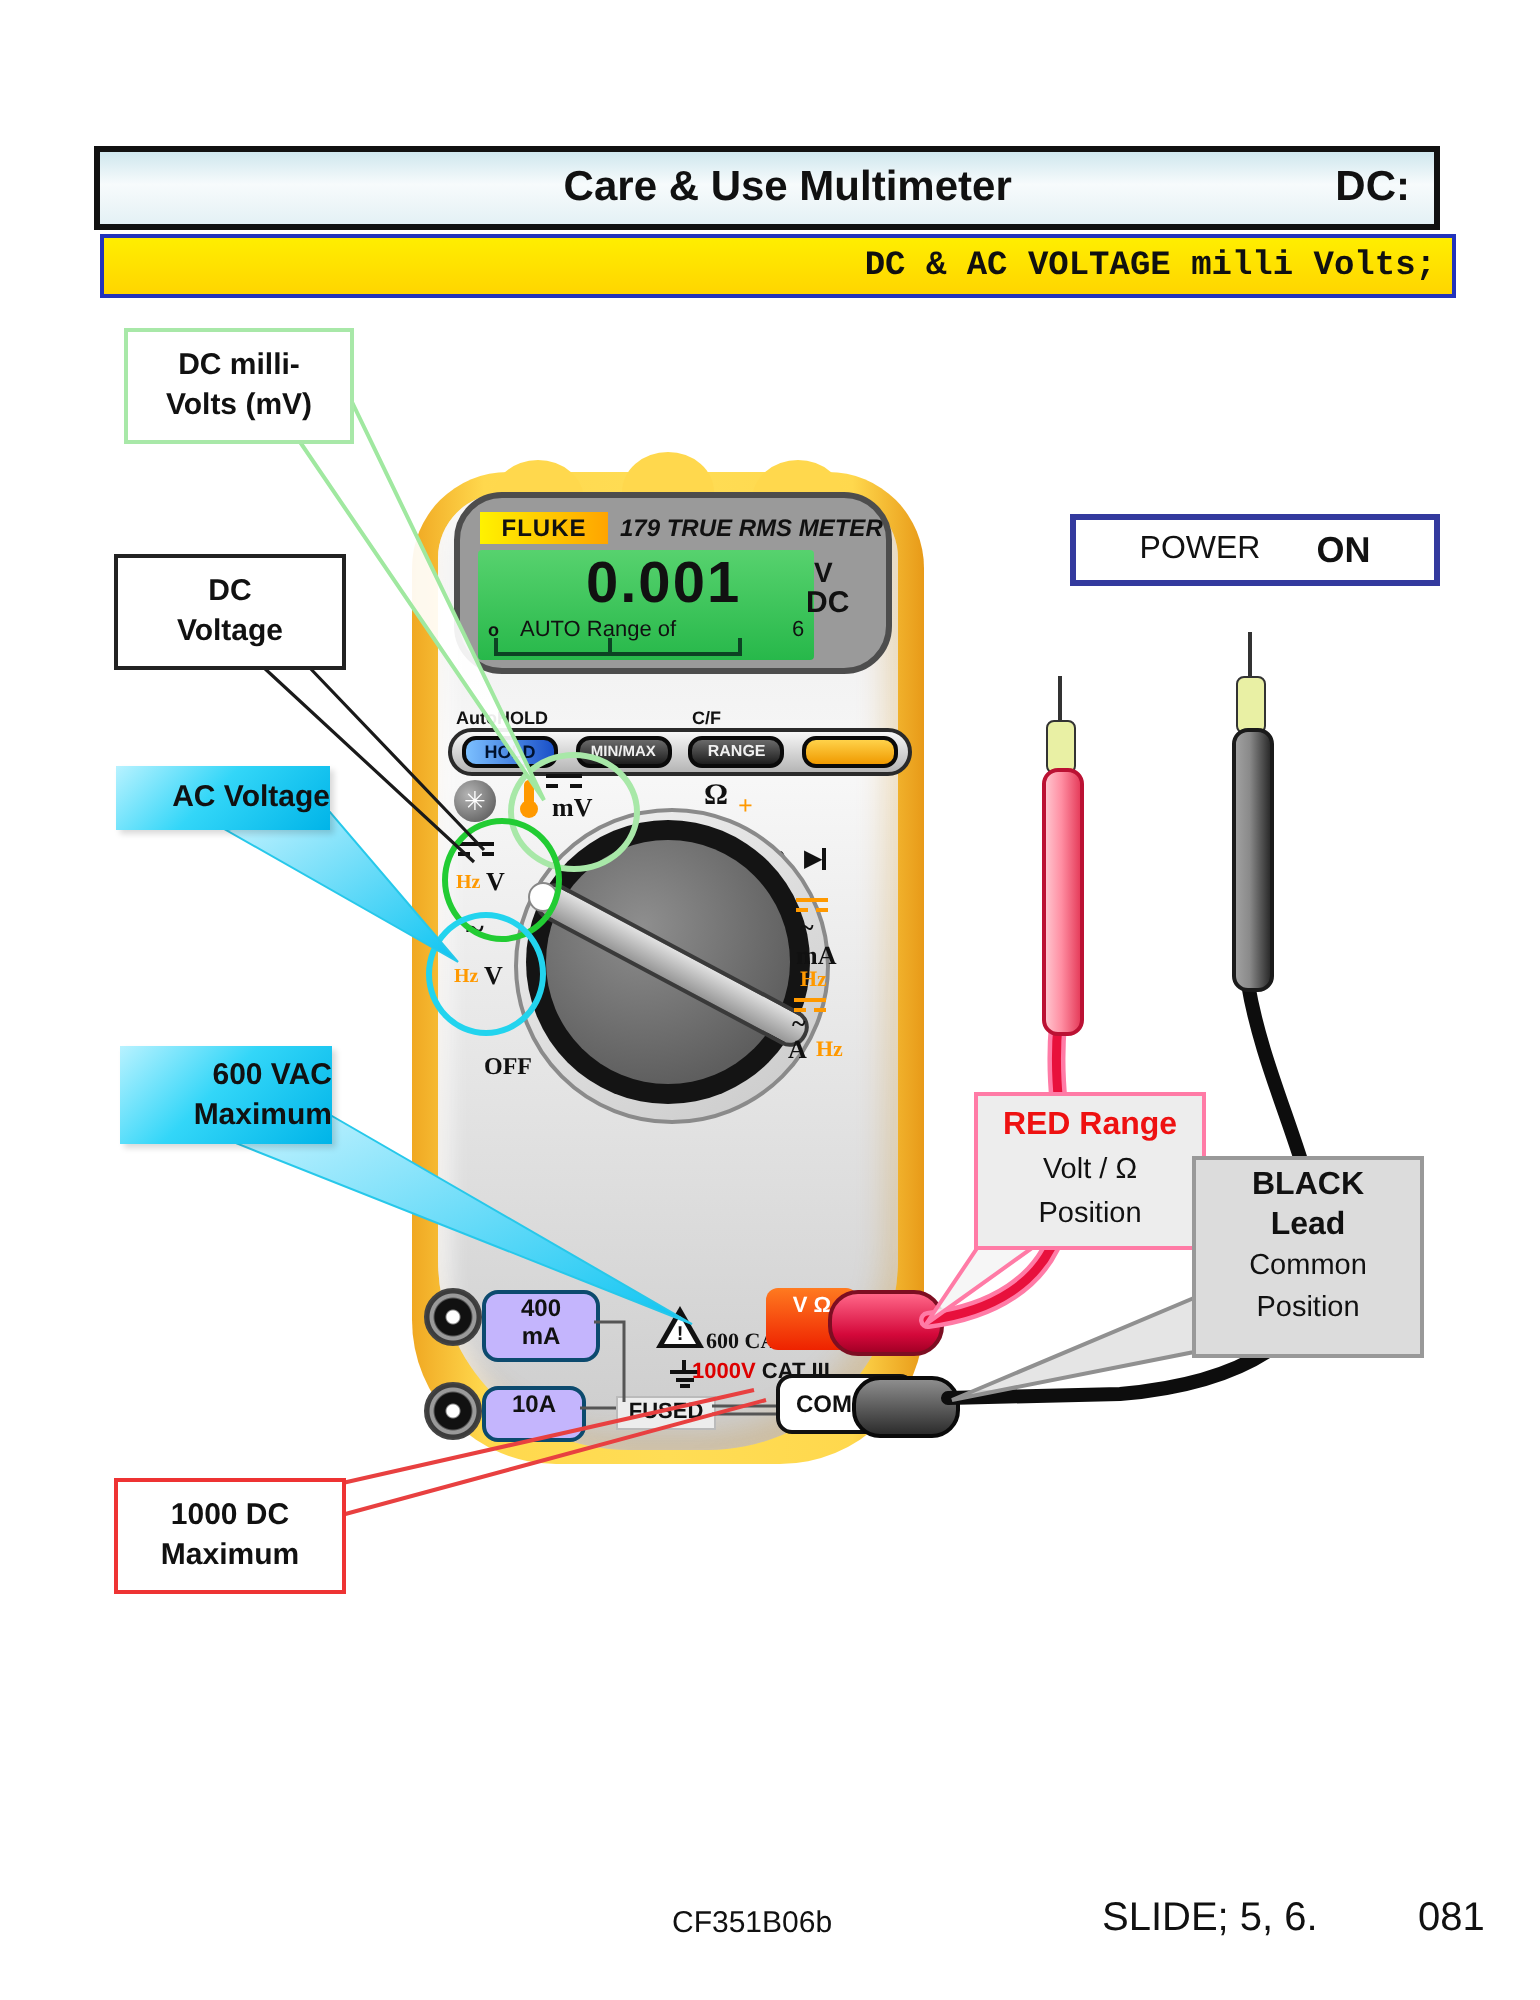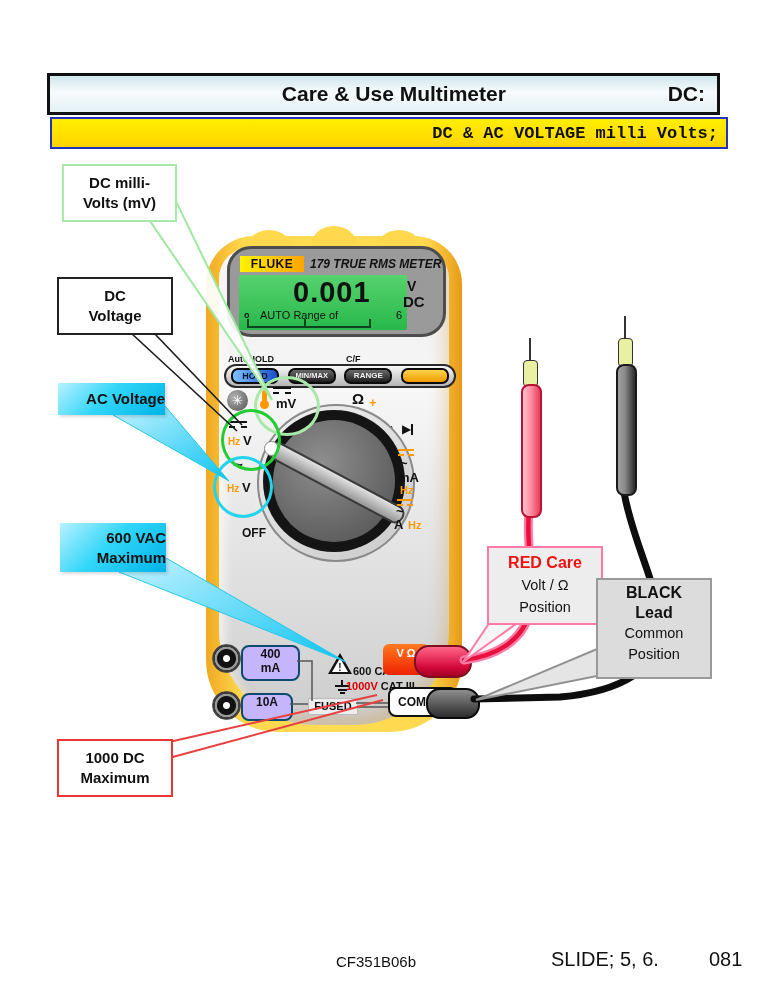--- a/index.html
+++ b/index.html
@@ -1,19 +1,19 @@
 <!DOCTYPE html>
 <html><head>
 <meta charset="utf-8">
 <style>
   html,body{margin:0;padding:0;background:#fff;}
   #page{position:relative;width:770px;height:1000px;background:#fff;overflow:hidden;
         font-family:"Liberation Sans", sans-serif;color:#111;}
   .abs{position:absolute;}
-  .b{font-weight:700;}
+  .b{font-weight:700;font-family:Liberation Serif, serif;}
   
   #titlebar{left:47px;top:73px;width:667px;height:36px;border:3px solid #111;
     background:linear-gradient(180deg,#cfe7ee 0%,#f7fbfc 45%,#e4f1f5 100%);
     display:flex;align-items:center;}
   #titlebar .t{flex:1;text-align:center;font-size:21px;font-weight:700;padding-left:70px;}
   #titlebar .dc{font-size:21px;font-weight:700;padding-right:12px;}
   #banner{left:50px;top:117px;width:666px;height:28px;border:2px solid #2233bb;
     background:linear-gradient(180deg,#ffee00,#ffd500);
     display:flex;align-items:center;justify-content:flex-end;
     font-size:17px;font-weight:700;padding-right:8px;color:#101010;font-family:Liberation Mono, monospace;}
@@ -290,23 +290,27 @@
   </div>
   <div class="abs cyanbox" style="left:60px;top:523px;width:106px;height:49px;">
     <span>600 VAC</span>
     <span>Maximum</span>
   </div>
   <div class="abs callout" style="left:57px;top:739px;width:112px;height:54px;border:2px solid #ee3333;">
     <span>1000 DC</span>
     <span>Maximum</span>
   </div>
 
+  <div class="abs" id="powerbox">
+    <span class="pl">POWER</span>
+    <span class="ps">ON</span>
+  </div>
 
   <div class="abs" id="redlead">
-    <div class="t">RED Care</div>
+    <div class="t">RED Range</div>
     <div>Volt / Ω</div>
     <div>Position</div>
   </div>
   <div class="abs" id="blacklead">
     <div class="t">BLACK</div>
     <div class="t">Lead</div>
     <div>Common</div>
     <div>Position</div>
   </div>
 

